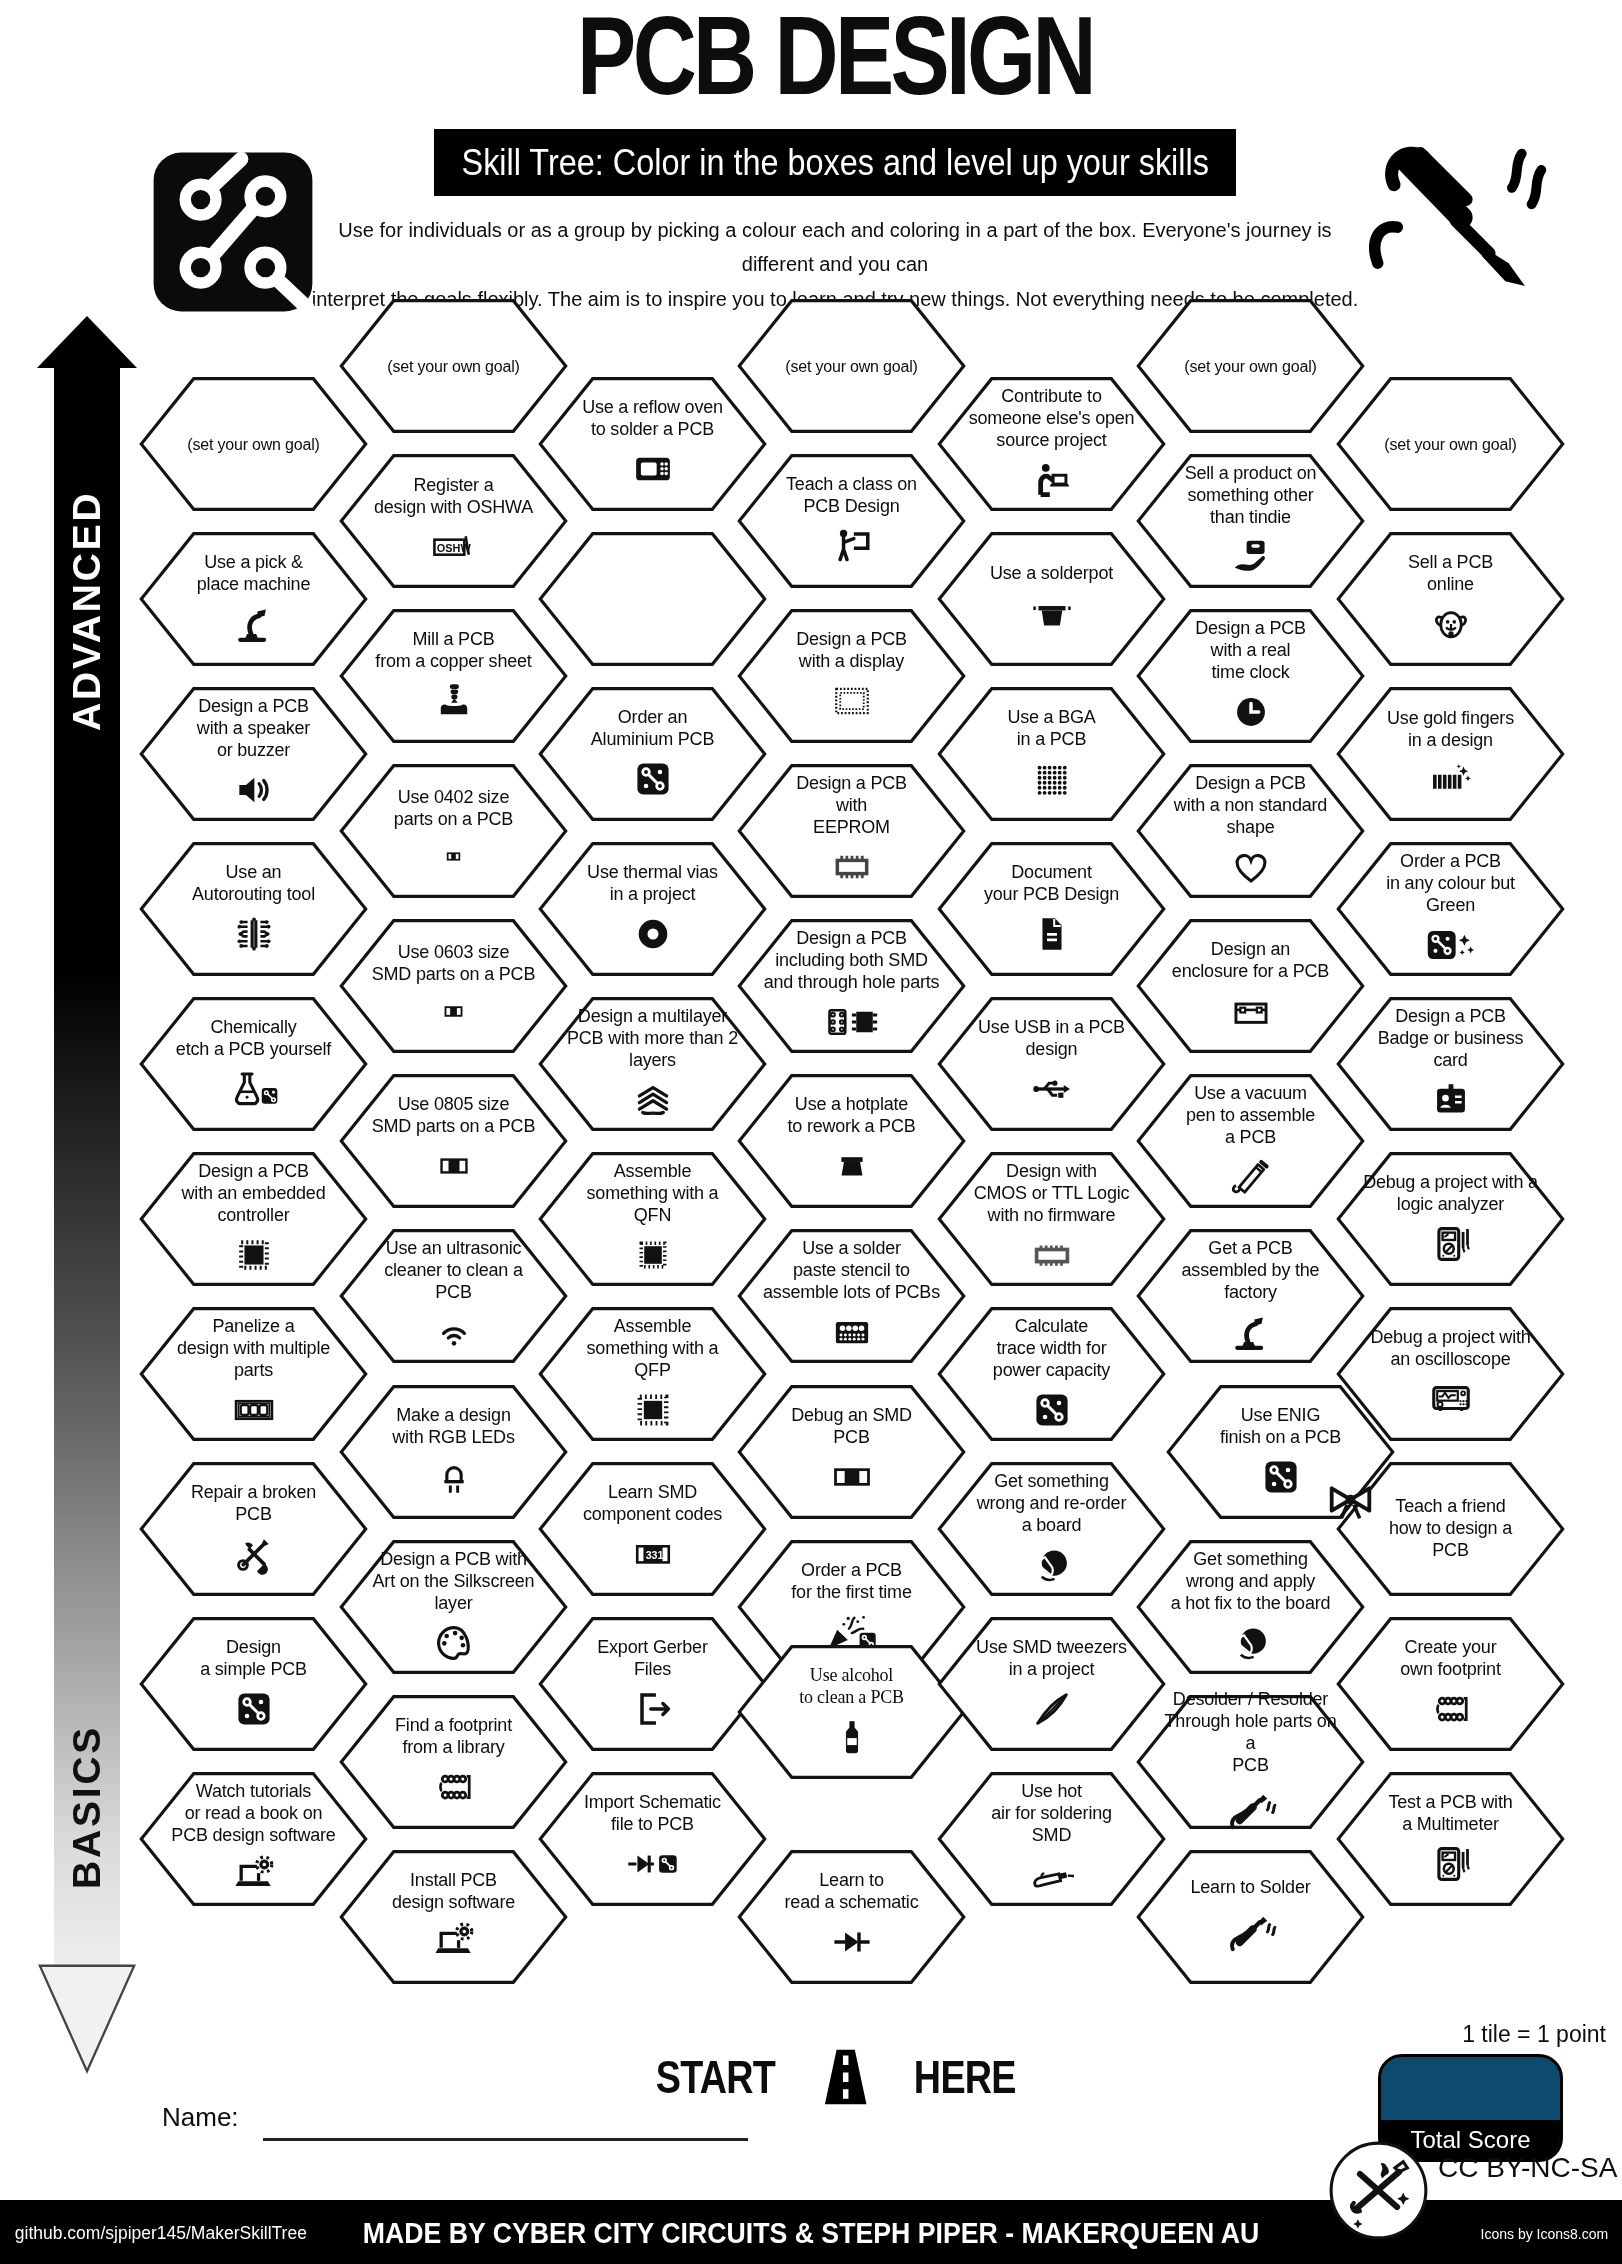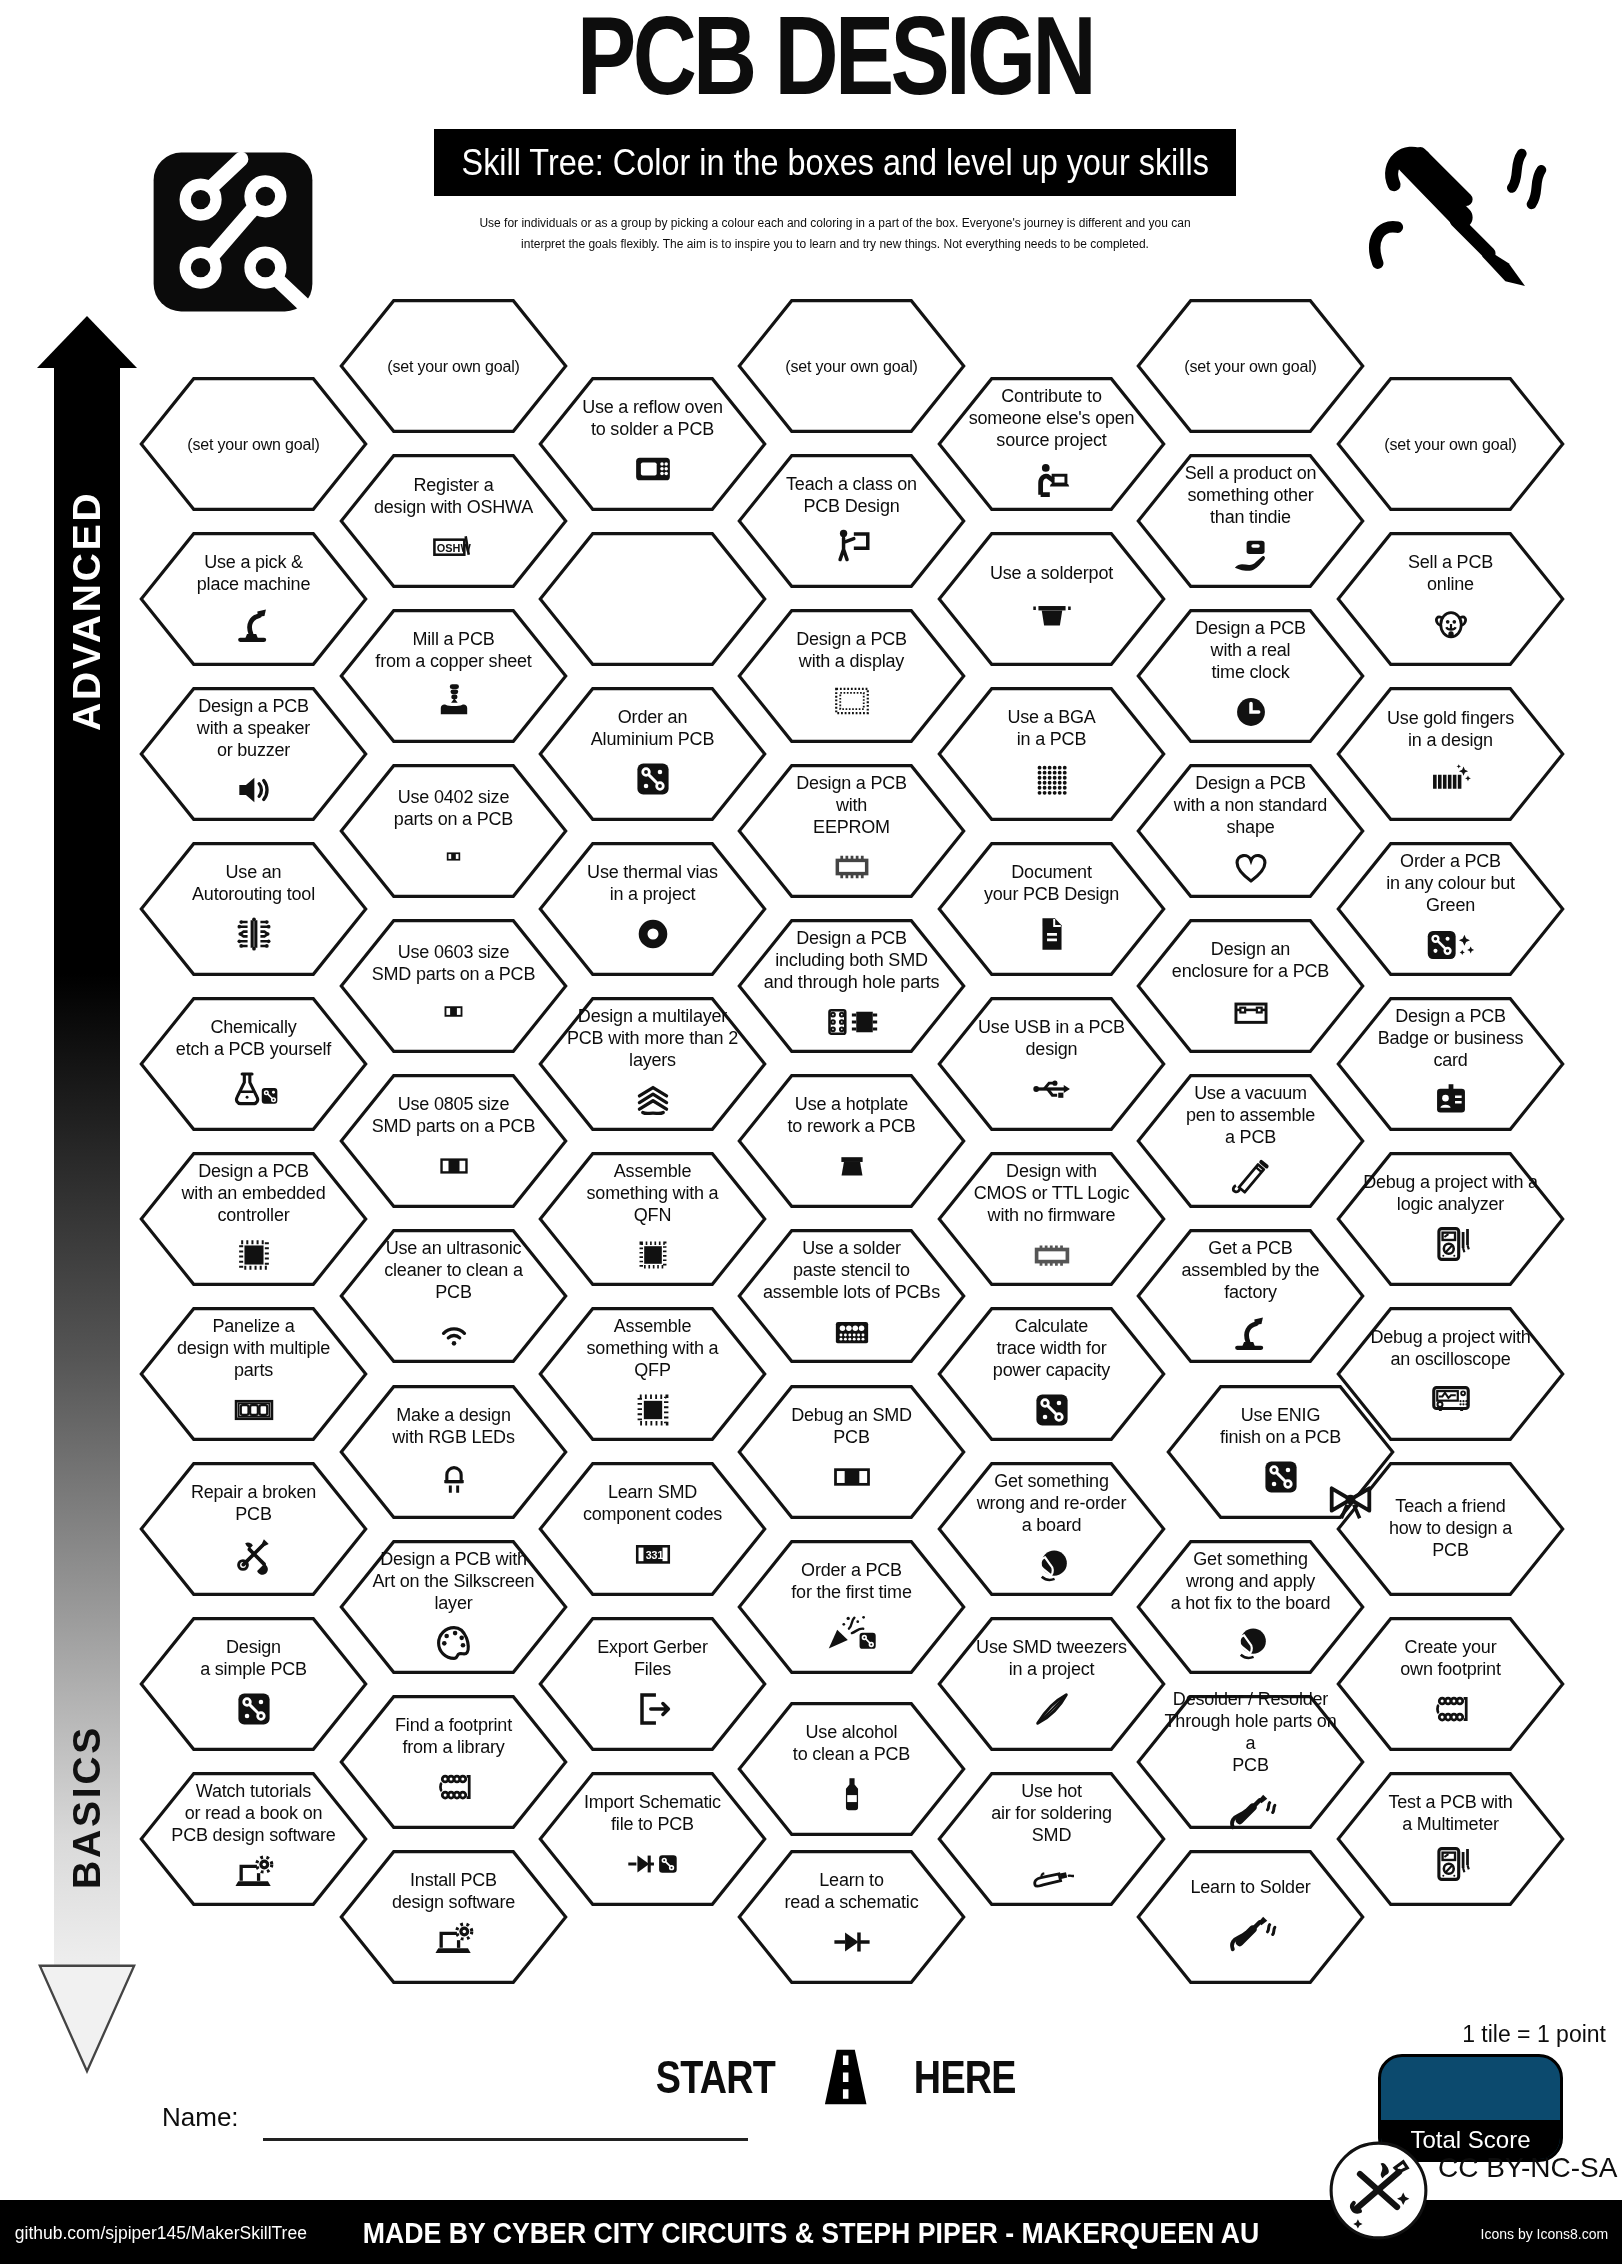--- a/index.html
+++ b/index.html
@@ -6,21 +6,21 @@
   .poster{position:relative;width:1623px;height:2265px;background:#fff;overflow:hidden;
           font-family:"Liberation Sans",sans-serif;color:#0d0d0d;}
   
   .title{position:absolute;left:835px;top:0px;transform:translateX(-50%) scaleX(.8);
          transform-origin:center top;font-size:111px;font-weight:800;letter-spacing:-4.6px;
          line-height:1.02;white-space:nowrap;}
   .subbar{position:absolute;left:434px;top:129px;width:802px;height:67px;background:#000;
           display:flex;align-items:center;justify-content:center;}
   .subbar span{color:#fff;font-size:36px;transform:scaleX(.9);white-space:nowrap;}
   .desc{position:absolute;left:835px;top:213px;transform:translateX(-50%);width:1052px;
-        font-size:12px;line-height:1.72;text-align:center;white-space:pre-line;}
+        font-size:20px;line-height:1.72;text-align:center;white-space:pre-line;}
   .hdr-logo{position:absolute;left:152px;top:148px;width:162px;height:168px;}
   .hdr-iron{position:absolute;left:1349px;top:129px;width:208px;height:180px;}
   
   .axis{position:absolute;left:37px;top:316px;width:100px;height:1805px;}
   .axis .head-top{position:absolute;left:0;top:0;width:100px;height:52px;}
   .axis .shaft{position:absolute;left:16.6px;top:50px;width:66px;height:1968px;height:1599px;
      background:linear-gradient(180deg,#000 0%,#000 38%,#555 62%,#9a9a9a 78%,#d9d9d9 92%,#eee 100%);}
   .axis .head-bot{position:absolute;left:0;top:1647px;width:100px;height:111px;}
   .vlabel{position:absolute;left:16.6px;width:66px;display:flex;align-items:center;justify-content:center;
      writing-mode:vertical-rl;transform:rotate(180deg);font-weight:bold;font-size:39px;letter-spacing:2.8px;}
@@ -820,21 +820,21 @@
               <circle cx="10.8" cy="7.8" r=".75" fill="#111"></circle>
               <circle cx="21.6" cy="4" r=".75" fill="#111"></circle>
               <rect x="19.4" y="12.4" width="8.8" height="8.8" rx="1.6" fill="#111"></rect>
               <circle cx="22" cy="15" r="1" fill="none" stroke="#fff" stroke-width=".9"></circle>
               <circle cx="25.8" cy="18.8" r="1" fill="none" stroke="#fff" stroke-width=".9"></circle>
               <path d="M22.8 15.8l2.2 2.2" stroke="#fff" stroke-width=".95"></path>
             </svg>
           </div>
         </div>
       </div>
-      <div class="hex" style="left: 736px; top: 1700px;">
+      <div class="hex" style="left: 736px; top: 1643px; font-family: Liberation Serif, serif;">
         <svg class="hex-shape" viewBox="0 0 250 150">
           <polygon points="3,75 60,4 190,4 247,75 190,146 60,146" fill="#ffffff" stroke="#131313" stroke-width="3.4"></polygon>
         </svg>
         <div class="hex-body">
           <div class="hex-label">Use alcohol
 to clean a PCB</div>
           <div class="hex-icon i-bottle">
             <svg viewBox="0 0 24 24">
               <path d="M10.6 3.4h2.8v3.4l1.9 2.4v10.1a1.5 1.5 0 01-1.5 1.5h-3.6a1.5 1.5 0 01-1.5-1.5V9.2l1.9-2.4z" fill="#111"></path>
               <rect x="9.4" y="12.6" width="5.2" height="3.8" fill="#fff"></rect>

